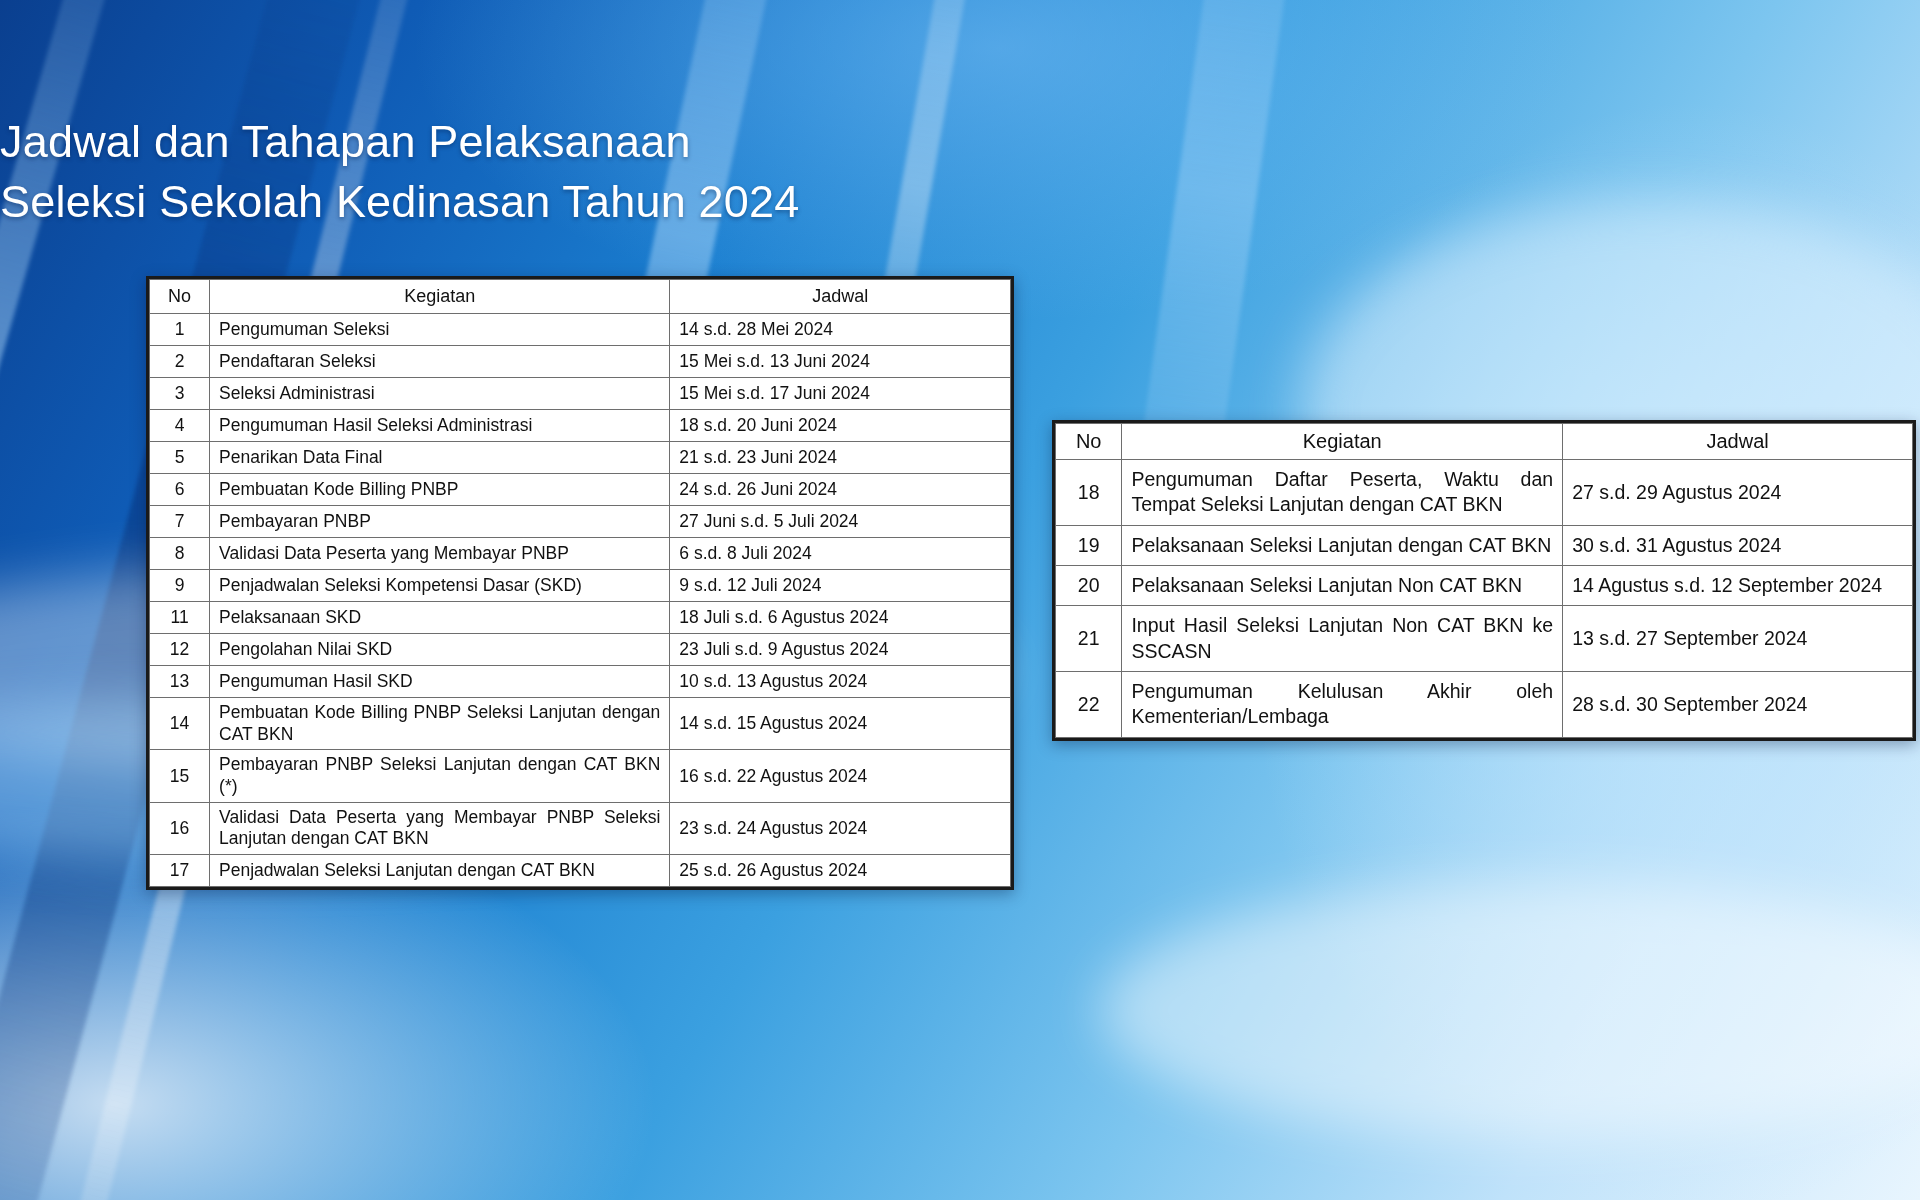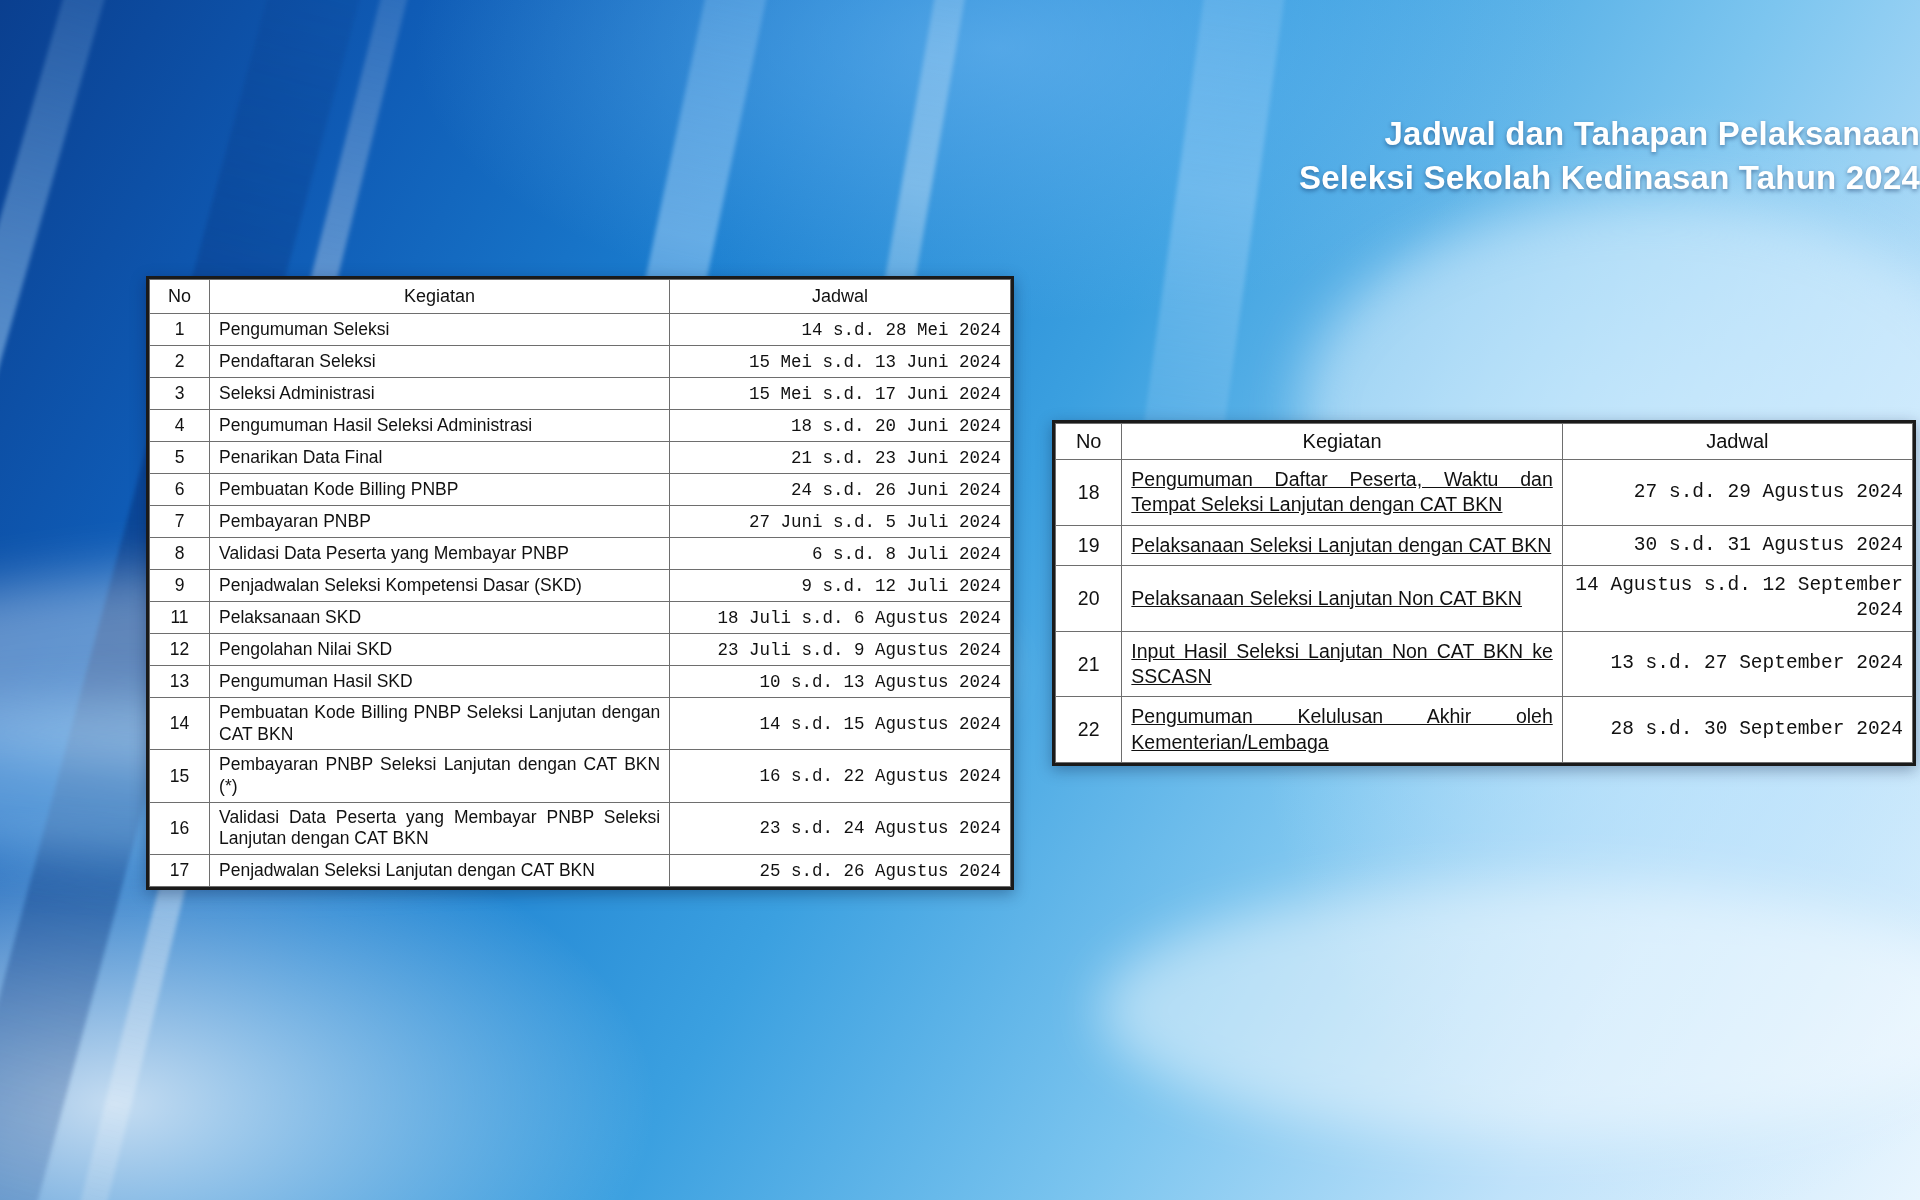--- a/index.html
+++ b/index.html
@@ -46,24 +46,24 @@
     pointer-events: none;
     border-radius: 50%;
     filter: blur(26px);
   }
 
   .title {
     position: absolute;
     left: 0;
     right: 0;
     top: 112px;
-    text-align: right;
+    text-align: left;
     color: #ffffff;
-    font-weight: bold;
-    font-size: 33px;
+    font-weight: normal;
+    font-size: 45px;
     line-height: 1.33;
     text-shadow: 0 2px 4px rgba(0,30,80,0.45);
     letter-spacing: 0.2px;
   }
 
   .table-card {
     position: absolute;
     background: #ffffff;
     border: 3px solid #1a1a1a;
     box-shadow: 0 4px 14px rgba(0,20,60,0.35);
@@ -101,37 +101,36 @@
   table.sched td.no {
     text-align: center;
     width: 52px;
   }
   table.sched td.act {
     text-align: justify;
     text-align-last: left;
     padding: 5px 9px;
   }
   table.sched td.date {
-    text-align: right;
+    text-align: left;
     padding: 5px 9px;
-    font-family: Liberation Mono, monospace;
   }
 
   
   #card-left table.sched { font-size: 17.5px; }
   #card-left th { font-size: 18px; }
   #card-left td.act { width: 452px; line-height: 1.24; }
   #card-left td.date { width: 330px; }
   #card-left td { height: 23px; padding-top: 4px; padding-bottom: 4px; }
 
   
   #card-right table.sched { font-size: 19.5px; }
   #card-right th { font-size: 20px; }
   #card-right td.no { width: 60px; text-align: center; }
-  #card-right td.act { width: 440px; line-height: 1.3; text-decoration: underline; }
+  #card-right td.act { width: 440px; line-height: 1.3; }
   #card-right td.date { width: 350px; line-height: 1.3; }
   #card-right td { padding-top: 7px; padding-bottom: 7px; }
 
 </style>
 </head>
 <body>
 
 <div id="slide">
 
   <div class="streak b" style="left:120px; top:-200px; width:40px; height:1700px; transform: rotate(16deg);"></div>

